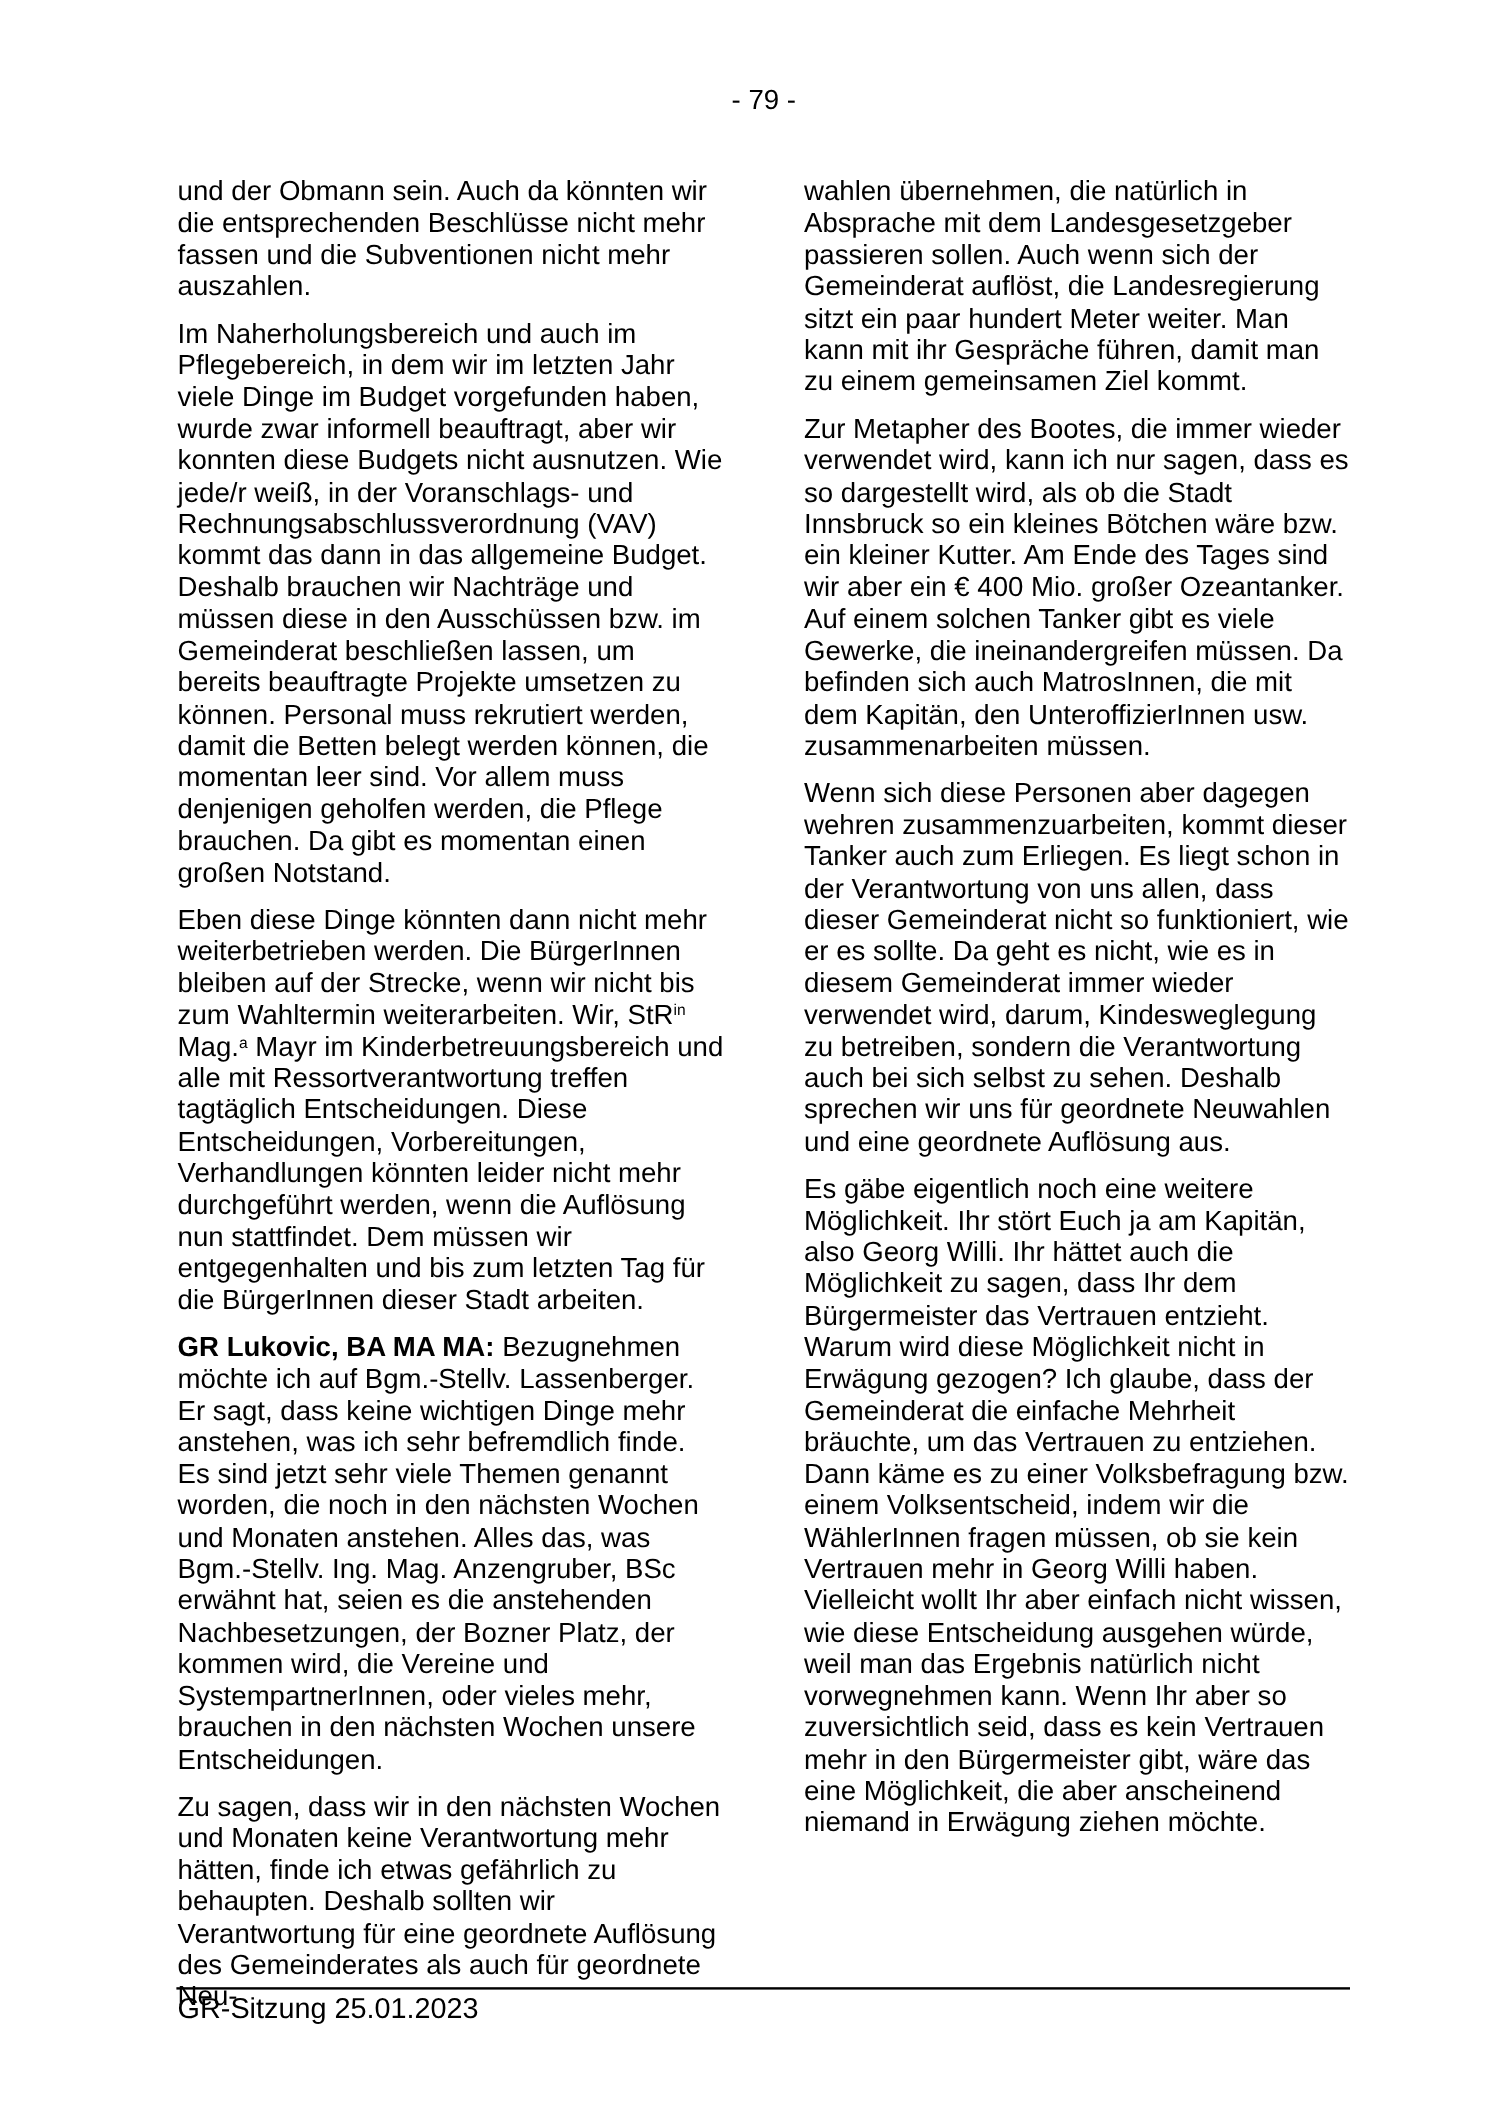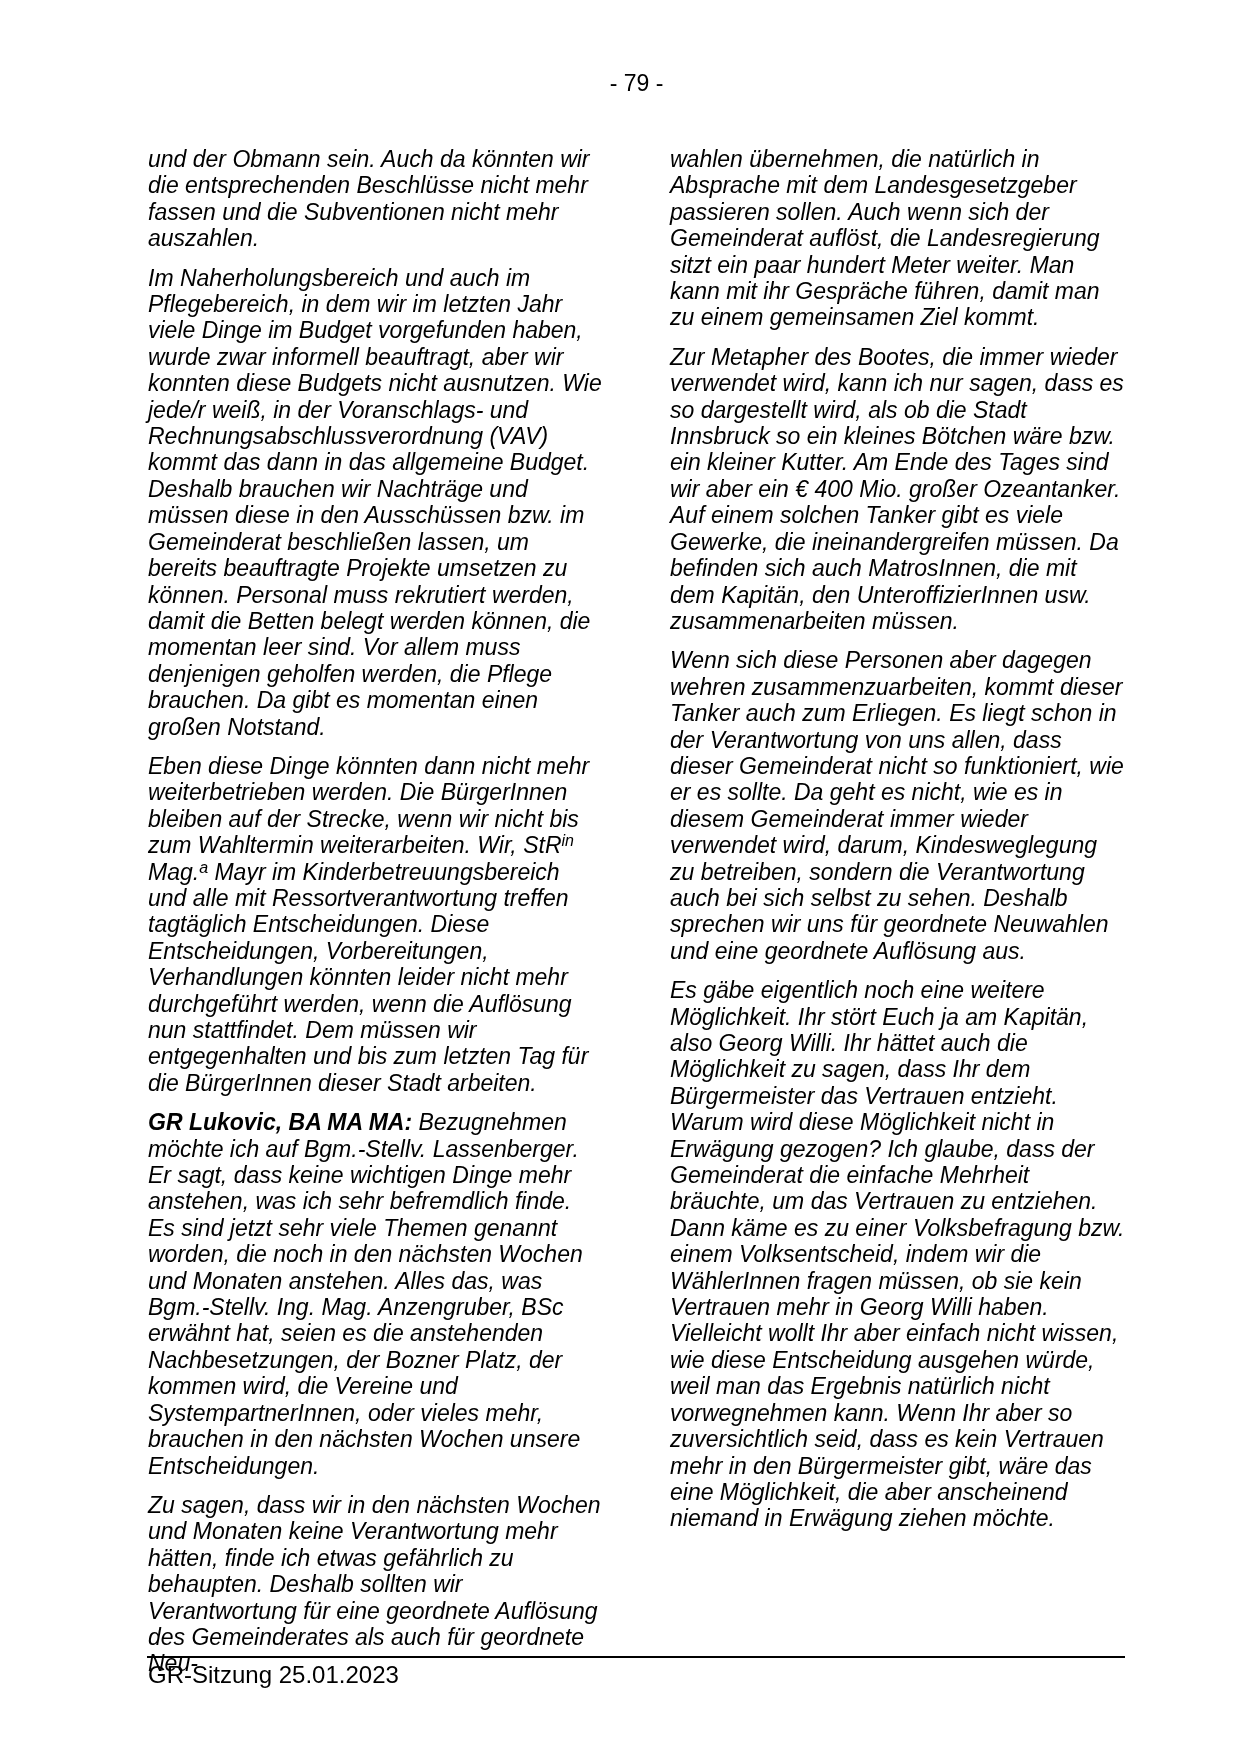--- a/index.html
+++ b/index.html
@@ -34,31 +34,30 @@
     top: 146px;
     width: 977px;
     display: flex;
     gap: 67px;
   }
   .column {
     width: 455px;
     font-size: 23px;
     line-height: 26.4px;
     text-align: left;
-    font-style: italic;
   }
   .column p {
     margin: 0 0 13px 0;
     padding: 0;
   }
   .bold {
     font-weight: bold;
   }
   .sup {
-    font-size: 16px;
+    font-size: 13px;
     line-height: 0;
     position: relative;
     top: -7px;
     text-align: center;
   }
   .footer-rule {
     position: absolute;
     left: 147px;
     top: 1656px;
     width: 978px;

